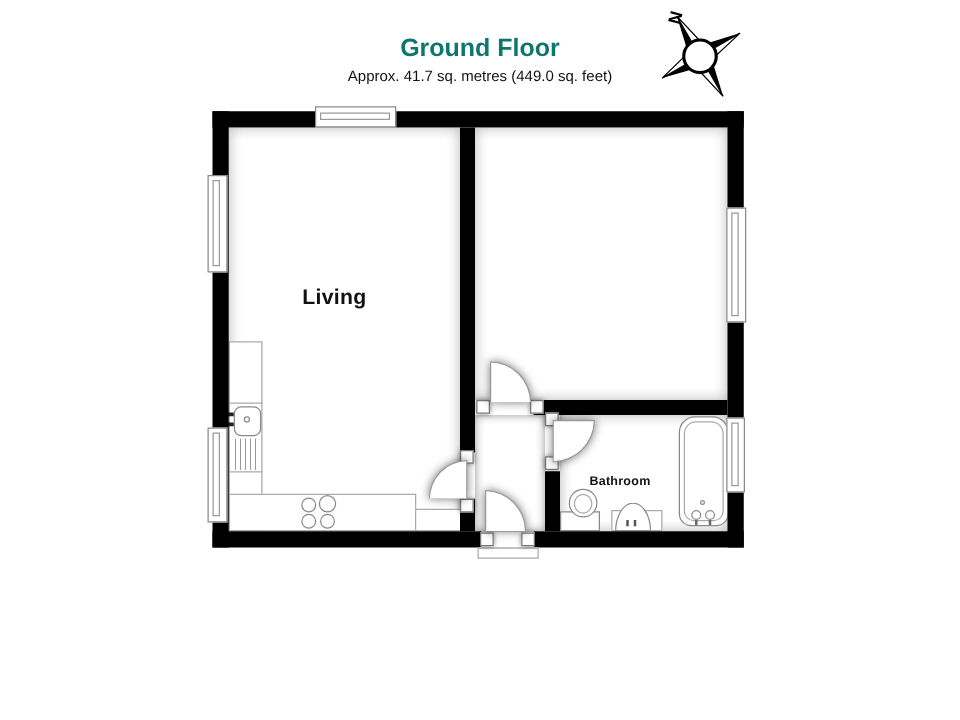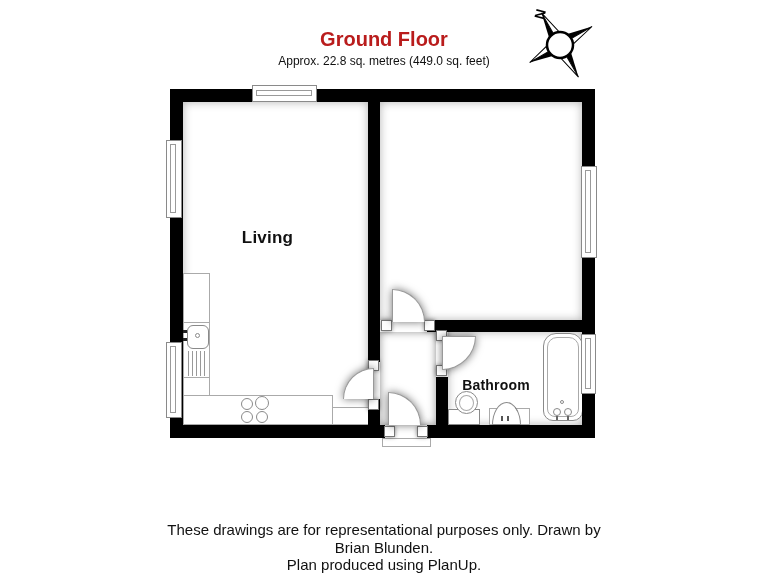--- a/index.html
+++ b/index.html
@@ -16,33 +16,33 @@
         box-sizing:border-box;box-shadow:0 0 4px rgba(0,0,0,.5);}
   .door{position:absolute;background:#fff;border:1px solid #999;box-sizing:border-box;
         filter:drop-shadow(0 0 4px rgba(0,0,0,.55));}
   .fix{position:absolute;background:#fff;border:1px solid #8a8a8a;box-sizing:border-box;}
   .thin{border-color:#aaa;}
   .hatch{position:absolute;background:repeating-linear-gradient(90deg,#999 0 1px,#fff 1px 4px);}
   .tapmark{position:absolute;background:#222;}
   .room-label{position:absolute;font-weight:bold;font-size:17px;line-height:19px;
               text-align:center;color:#111;letter-spacing:.2px;}
   .header{position:absolute;left:0;top:28px;width:768px;text-align:center;}
-  .title{font-size:20px;font-weight:bold;color:#b91c1c;}
+  .title{font-size:20px;font-weight:bold;color:#0f766e;}
   .subtitle{font-size:12px;margin-top:3px;color:#111;}
   .footer{position:absolute;left:0;top:521px;width:768px;text-align:center;
           font-size:15px;line-height:17.5px;color:#111;}
 </style>
 </head>
 <body>
 
 <div class="canvas">
 
   <div class="header">
     <div class="title">Ground Floor</div>
-    <div class="subtitle">Approx. 22.8 sq. metres (449.0 sq. feet)</div>
+    <div class="subtitle">Approx. 41.7 sq. metres (449.0 sq. feet)</div>
   </div>
 
   <svg class="abs" style="left:525px;top:0;width:85px;height:85px;" viewBox="0 0 85 85">
     <g transform="rotate(-30 35 45)">
 
       <polygon points="35,8 29,34 35,45" fill="#000"></polygon>
       <polygon points="35,8 41,34 35,45" fill="#fff" stroke="#000" stroke-width="1"></polygon>
 
       <polygon points="72,45 46,39 35,45" fill="#000"></polygon>
       <polygon points="72,45 46,51 35,45" fill="#fff" stroke="#000" stroke-width="1"></polygon>
@@ -125,21 +125,16 @@
   <div class="jamb" style="left:417px;top:426px;"></div>
 
   <div class="door" style="left:392px;top:289px;width:33px;height:33px;border-radius:0 100% 0 0;border-bottom:0;"></div>
   <div class="door" style="left:442px;top:336px;width:34px;height:34px;border-radius:0 0 100% 0;"></div>
   <div class="door" style="left:343px;top:368px;width:31px;height:31px;border-radius:100% 0 0 0;border-bottom:0;"></div>
   <div class="door" style="left:388px;top:392px;width:33px;height:33px;border-radius:0 100% 0 0;border-bottom:0;"></div>
 
   <div class="room-label" style="left:183px;top:228px;width:169px;">
     <div>Living</div>
   </div>
-  <div class="room-label" style="left:448px;top:376px;width:96px;font-size:14px;">Bathroom</div>
+  <div class="room-label" style="left:448px;top:376px;width:96px;font-size:10px;">Bathroom</div>
 
-  <div class="footer">
-    <div>These drawings are for representational purposes only. Drawn by</div>
-    <div>Brian Blunden.</div>
-    <div>Plan produced using PlanUp.</div>
-  </div>
 
 </div>
 
 </body></html>

